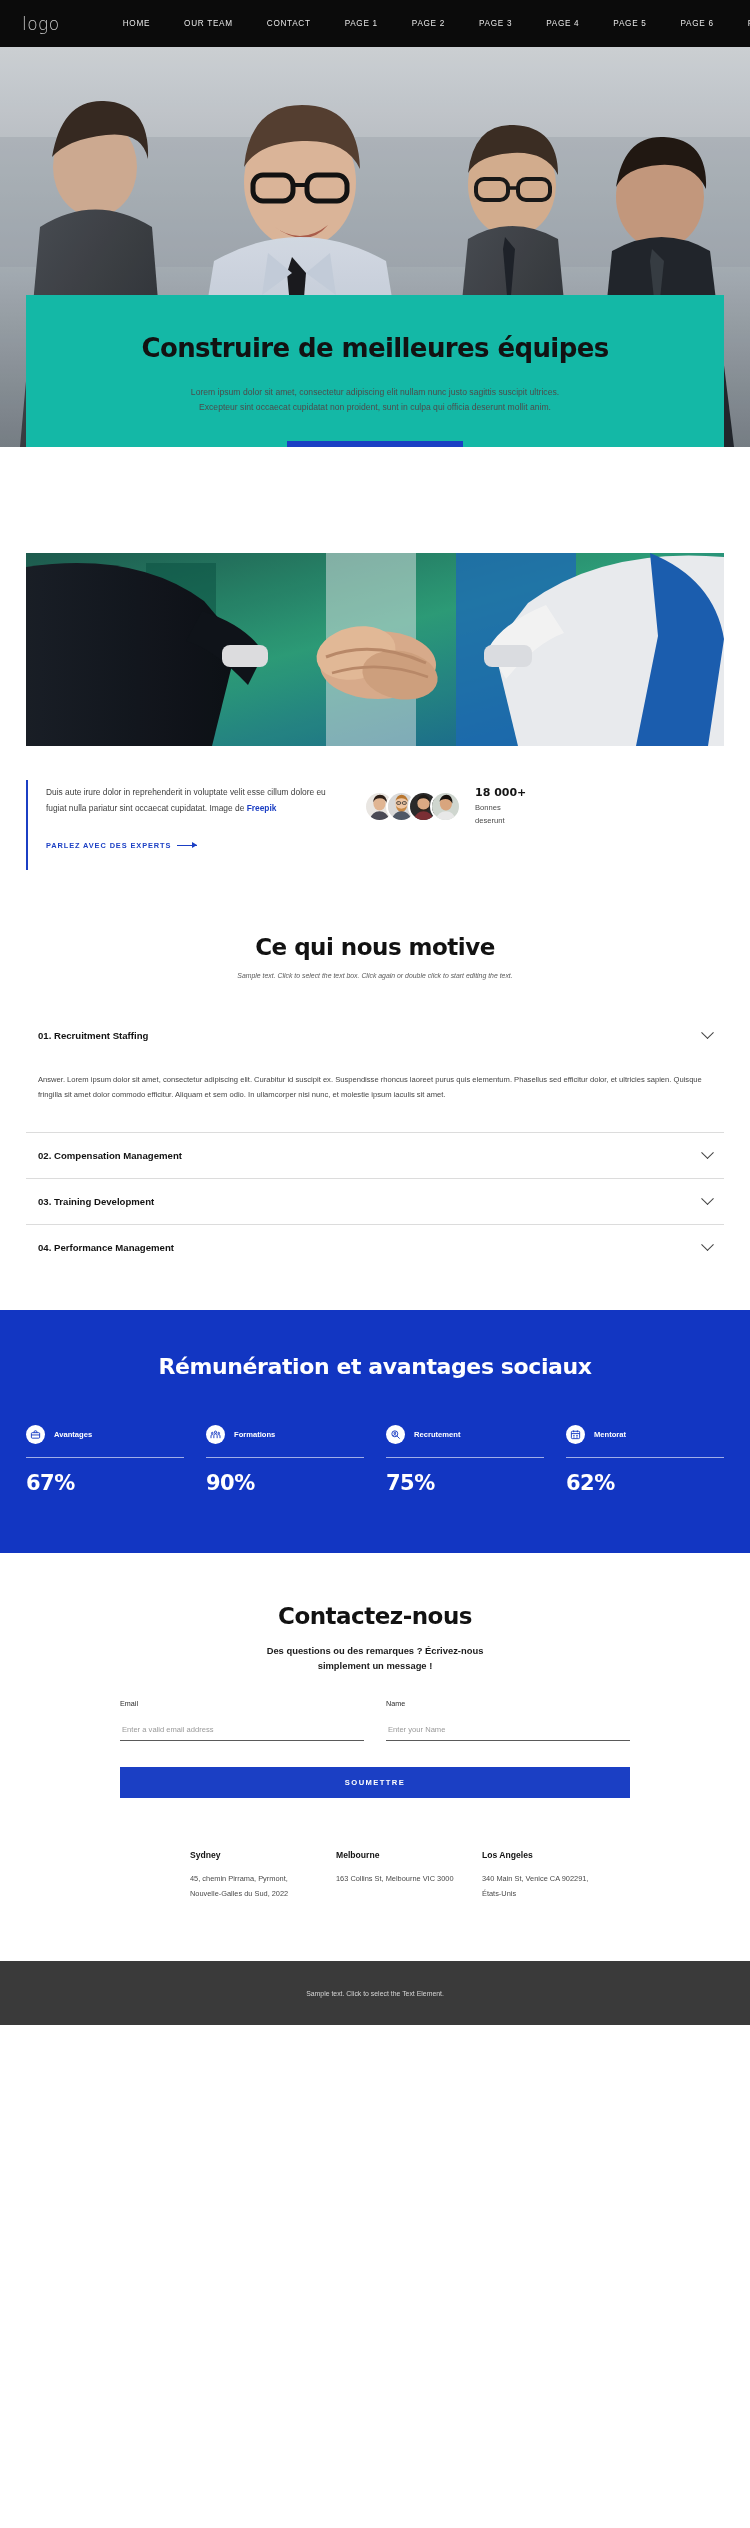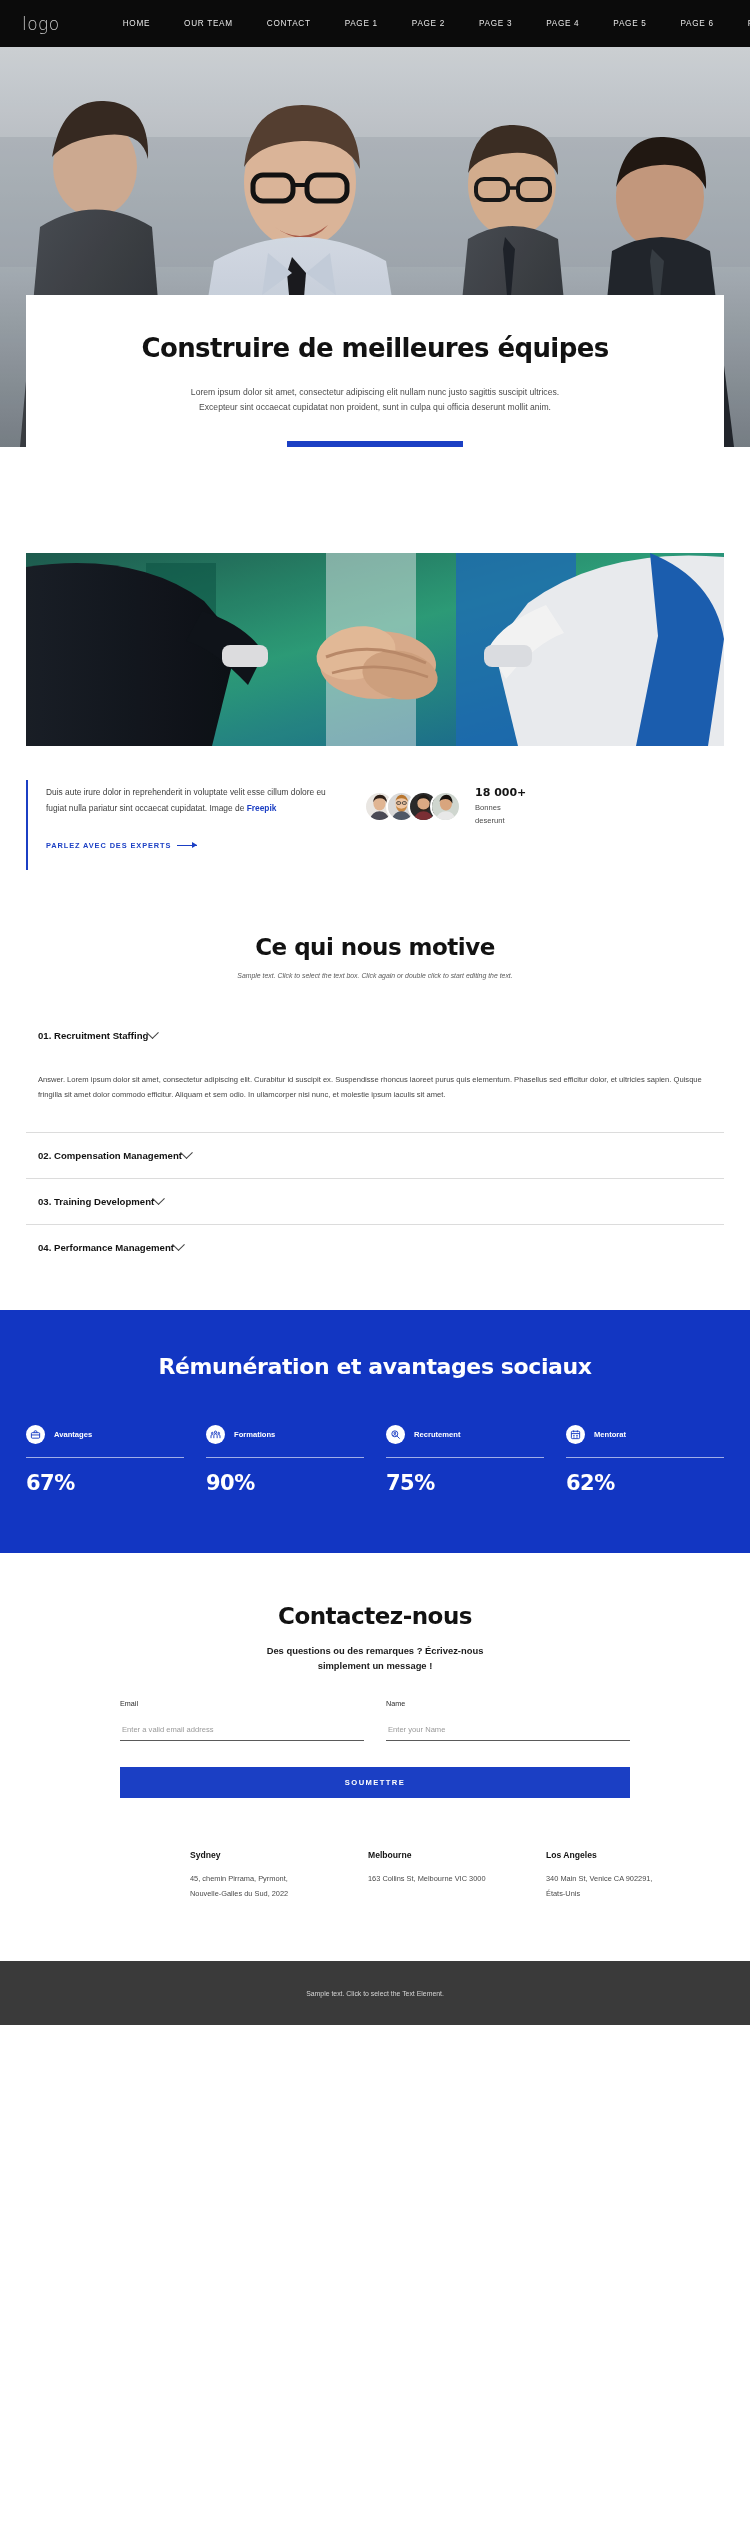--- a/index.html
+++ b/index.html
@@ -26,21 +26,21 @@
   .nav-links a {
     color:#e8e8e8; font-size:8.2px; letter-spacing:.7px;
     text-decoration:none; padding:0 17px; white-space:nowrap;
   }
 
   
   .hero { position:relative; height:400px; overflow:hidden; background:#555; }
   .hero-photo { position:absolute; inset:0; }
   .hero-card {
     position:absolute; left:26px; right:26px; top:248px;
-    background:#ffffff; padding:38px 40px 34px; text-align:center;
+    background:#14b8a6; padding:38px 40px 34px; text-align:center;
     z-index:5;
   }
   .hero-title {
     font-size:26px; font-weight:700; letter-spacing:-0.6px; color:#121212;
     font-family:"DejaVu Sans", sans-serif;
   }
   .hero-sub {
     margin-top:22px; font-size:8.6px; line-height:1.75; color:#4c4c4c;
     max-width:400px; margin-left:auto; margin-right:auto;
   }
@@ -92,21 +92,21 @@
   .motive h2 {
     font-size:23px; font-weight:700; letter-spacing:-0.5px; color:#121212;
     font-family:"DejaVu Sans", sans-serif;
   }
   .motive .sub {
     margin-top:12px; font-size:6.9px; font-style:italic; color:#5a5a5a;
   }
   .acc { margin-top:34px; text-align:left; }
   .acc-item { border-bottom:1px solid #dcdcdc; }
   .acc-head {
-    display:flex; justify-content:flex-start; align-items:center;
+    display:flex; justify-content:space-between; align-items:center;
     padding:17px 12px 17px 12px; cursor:pointer;
   }
   .acc-title { font-size:9.6px; font-weight:700; color:#131313; }
   .chev {
     width:9px; height:9px; border-right:1.4px solid #444;
     border-bottom:1.4px solid #444; transform:rotate(45deg) translate(-2px,-2px);
   }
   .chev.open { border-width:1.9px; }
   .acc-body { padding:14px 12px 30px; }
   .acc-body p { font-size:7.6px; line-height:2.0; color:#454545; }
@@ -153,21 +153,21 @@
     font-family:"Liberation Sans", sans-serif; outline:none;
   }
   .field input::placeholder { color:#9a9a9a; }
   .submit {
     width:100%; margin-top:26px; background:#1b3fc4; color:#fff; border:none;
     font-size:7.6px; font-weight:700; letter-spacing:1.4px; padding:11px 0; cursor:pointer;
     font-family:"Liberation Sans", sans-serif;
   }
 
   
-  .offices { display:flex; padding:52px 26px 60px 190px; gap:60px; }
+  .offices { display:flex; padding:52px 26px 60px 190px; gap:28px; }
   .office { width:118px; }
   .office h4 { font-size:8.6px; font-weight:700; color:#131313; margin-bottom:12px; }
   .office p { font-size:7.4px; line-height:1.95; color:#4a4a4a; }
 
   
   .footer {
     background:#3a3a3a; height:64px; display:flex; align-items:center;
     justify-content:center;
   }
   .footer span { color:#d6d6d6; font-size:6.9px; }

